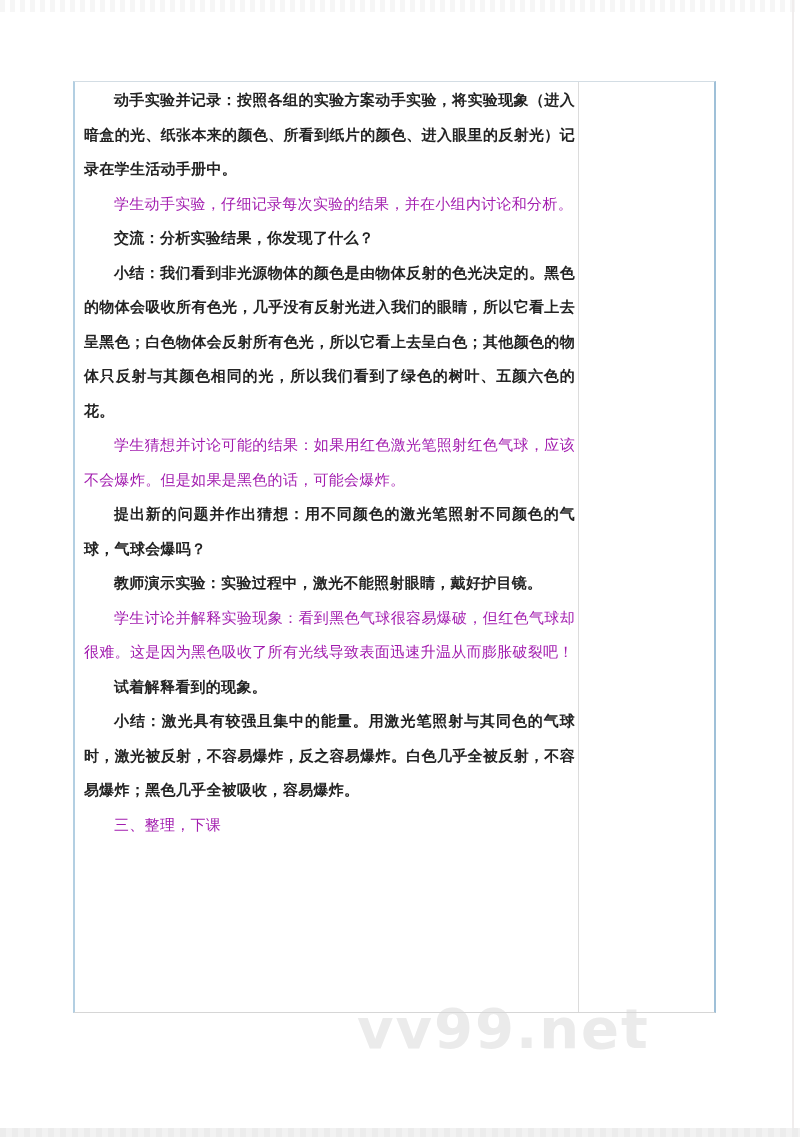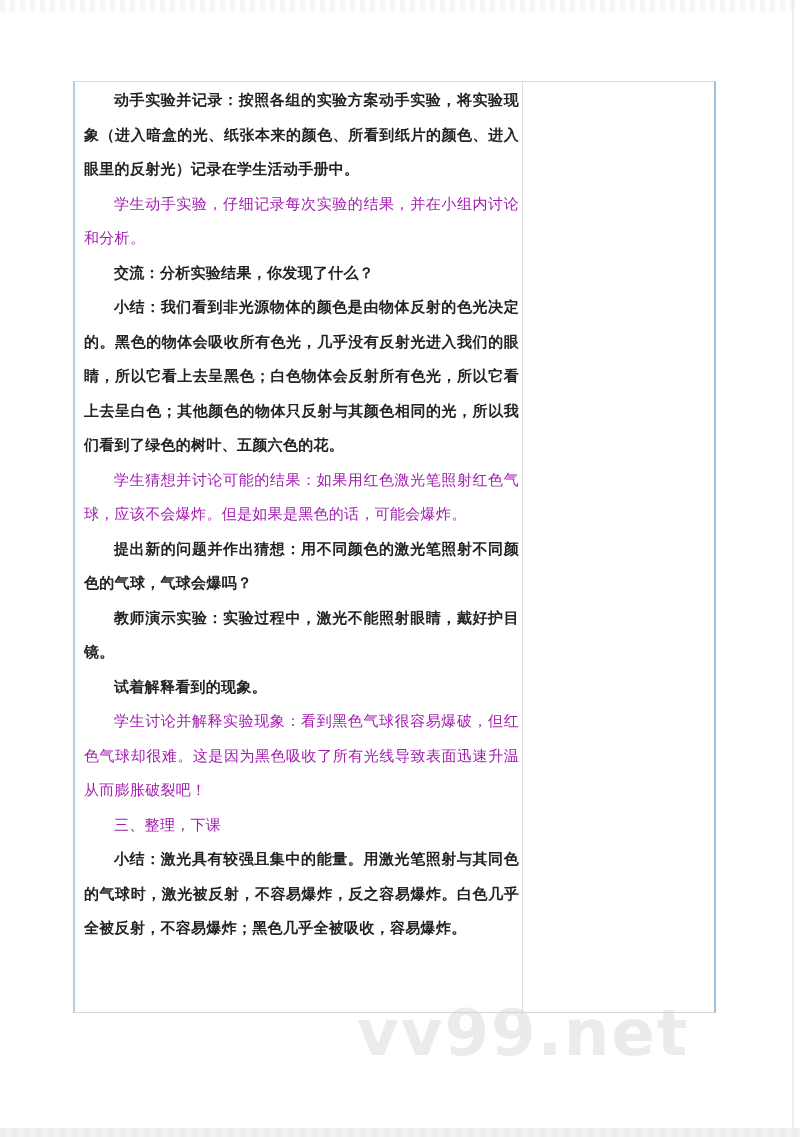--- a/index.html
+++ b/index.html
@@ -23,34 +23,34 @@
   }
   
   .right-edge{
     position:absolute;top:0;bottom:9px;left:792px;width:2px;
     background:#f0eded;z-index:3;
   }
   
   .watermark{
     position:absolute;left:357px;top:1001px;z-index:1;
     font-family:"DejaVu Sans","Liberation Sans",sans-serif;
-    font-weight:800;font-size:64px;line-height:1;letter-spacing:2px;
+    font-weight:800;font-size:56px;line-height:1;letter-spacing:2px;
     color:#ebebeb;user-select:none;white-space:nowrap;
   }
   
   .doc-table{
     position:absolute;left:73px;top:81px;width:643px;height:932px;
     display:flex;z-index:2;box-sizing:border-box;
     border-top:1px solid #d3dde4;
     border-bottom:1px solid #d6d6d6;
     border-left:2px solid #b3cfe2;
     border-right:2px solid #9fc0d8;
   }
   .cell-main{
-    width:448px;box-sizing:border-box;
+    width:504px;box-sizing:border-box;
     padding:1px 3px 0 9px;
     border-right:1px solid #dcdcdc;
   }
   .cell-side{flex:1;}
   .para{
     margin:0;
     font-size:15px;line-height:34.5px;
     letter-spacing:.3px;
     color:#a21caf;
     text-align:justify;
@@ -69,24 +69,24 @@
 
   <div class="doc-table">
     <div class="cell-main">
       <p class="para" data-w="bold">动手实验并记录：按照各组的实验方案动手实验，将实验现象（进入暗盒的光、纸张本来的颜色、所看到纸片的颜色、进入眼里的反射光）记录在学生活动手册中。</p>
       <p class="para" data-w="normal">学生动手实验，仔细记录每次实验的结果，并在小组内讨论和分析。</p>
       <p class="para" data-w="bold">交流：分析实验结果，你发现了什么？</p>
       <p class="para" data-w="bold">小结：我们看到非光源物体的颜色是由物体反射的色光决定的。黑色的物体会吸收所有色光，几乎没有反射光进入我们的眼睛，所以它看上去呈黑色；白色物体会反射所有色光，所以它看上去呈白色；其他颜色的物体只反射与其颜色相同的光，所以我们看到了绿色的树叶、五颜六色的花。</p>
       <p class="para" data-w="normal">学生猜想并讨论可能的结果：如果用红色激光笔照射红色气球，应该不会爆炸。但是如果是黑色的话，可能会爆炸。</p>
       <p class="para" data-w="bold">提出新的问题并作出猜想：用不同颜色的激光笔照射不同颜色的气球，气球会爆吗？</p>
       <p class="para" data-w="bold">教师演示实验：实验过程中，激光不能照射眼睛，戴好护目镜。</p>
+      <p class="para" data-w="normal">学生讨论并解释实验现象：看到黑色气球很容易爆破，但红色气球却很难。这是因为黑色吸收了所有光线导致表面迅速升温从而膨胀破裂吧！</p>
       <p class="para" data-w="bold">试着解释看到的现象。</p>
-      <p class="para" data-w="normal">学生讨论并解释实验现象：看到黑色气球很容易爆破，但红色气球却很难。这是因为黑色吸收了所有光线导致表面迅速升温从而膨胀破裂吧！</p>
+      <p class="para" data-w="bold">小结：激光具有较强且集中的能量。用激光笔照射与其同色的气球时，激光被反射，不容易爆炸，反之容易爆炸。白色几乎全被反射，不容易爆炸；黑色几乎全被吸收，容易爆炸。</p>
       <p class="para" data-w="normal">三、整理，下课</p>
-      <p class="para" data-w="bold">小结：激光具有较强且集中的能量。用激光笔照射与其同色的气球时，激光被反射，不容易爆炸，反之容易爆炸。白色几乎全被反射，不容易爆炸；黑色几乎全被吸收，容易爆炸。</p>
     </div>
     <div class="cell-side"></div>
   </div>
 
   <div class="right-edge"></div>
   <div class="bottom-strip"></div>
 
 </div>
 
 </body></html>

